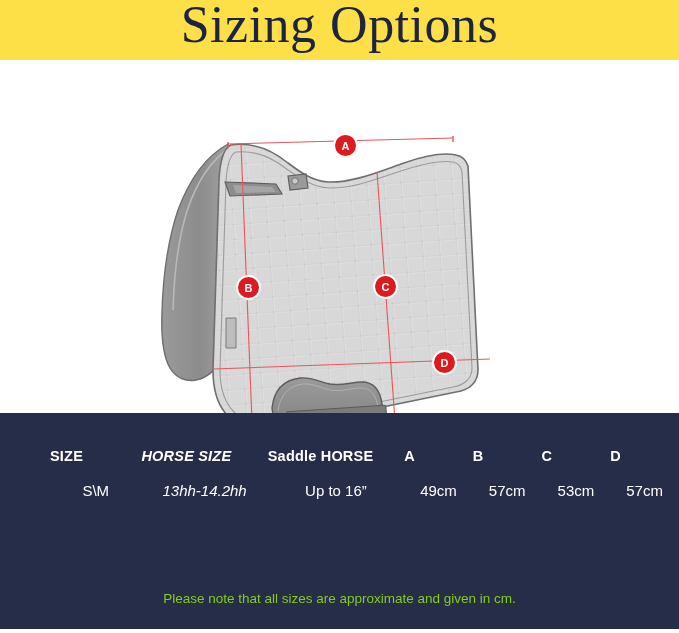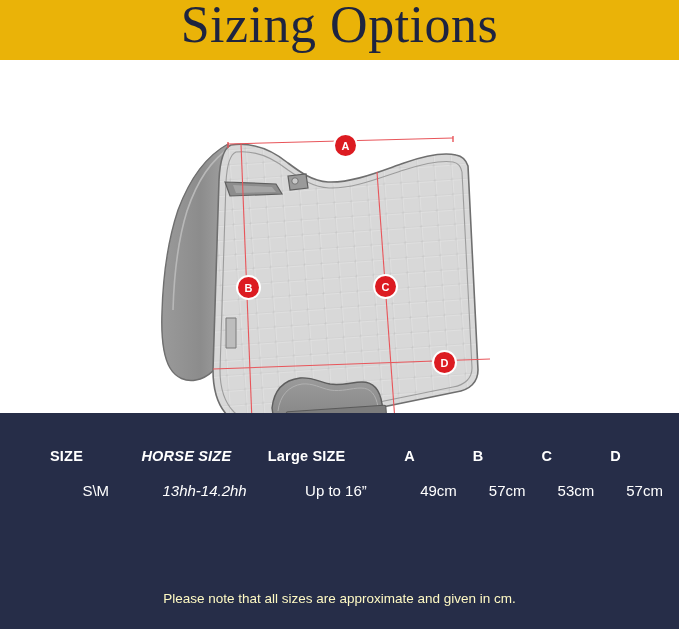--- a/index.html
+++ b/index.html
@@ -14,21 +14,21 @@
     overflow: hidden;
     position: relative;
   }
 
   
   #title-area {
     height: 60px;
     display: flex;
     align-items: flex-start;
     justify-content: center;
-    background: #eab308;
+    background: #fde047;
   }
   #page-title {
     font-family: "Liberation Serif", "DejaVu Serif", serif;
     font-size: 52px;
     line-height: 54px;
     color: #1e2440;
     font-weight: 400;
     letter-spacing: 0.5px;
     white-space: nowrap;
     margin-top: -2px;
@@ -105,21 +105,21 @@
   .col-horse   { width: 125px; font-style: italic; }
   .col-saddle  { width: 135px; }
   .col-a, .col-b, .col-c, .col-d { width: 68px; }
 
   #footer-note {
     position: absolute;
     left: 0;
     top: 178px;
     width: 679px;
     text-align: center;
-    color: #fef9c3;
+    color: #84cc16;
     font-size: 13.5px;
     font-family: "Liberation Sans", sans-serif;
   }
 </style>
 </head>
 <body>
 
 <div id="title-area">
   <h1 id="page-title">Sizing Options</h1>
 </div>
@@ -246,21 +246,21 @@
   </div>
 </div>
 
 <div id="info-panel">
 
   <table id="size-table">
     <thead>
       <tr>
         <th class="col-size">SIZE</th>
         <th class="col-horse">HORSE SIZE</th>
-        <th class="col-saddle">Large SIZE</th>
+        <th class="col-saddle">Saddle HORSE</th>
         <th class="col-a">A</th>
         <th class="col-b">B</th>
         <th class="col-c">C</th>
         <th class="col-d">D</th>
       </tr>
     </thead>
     <tbody>
       <tr>
         <td class="col-size">S\M</td>
         <td class="col-horse">13hh-14.2hh</td>

